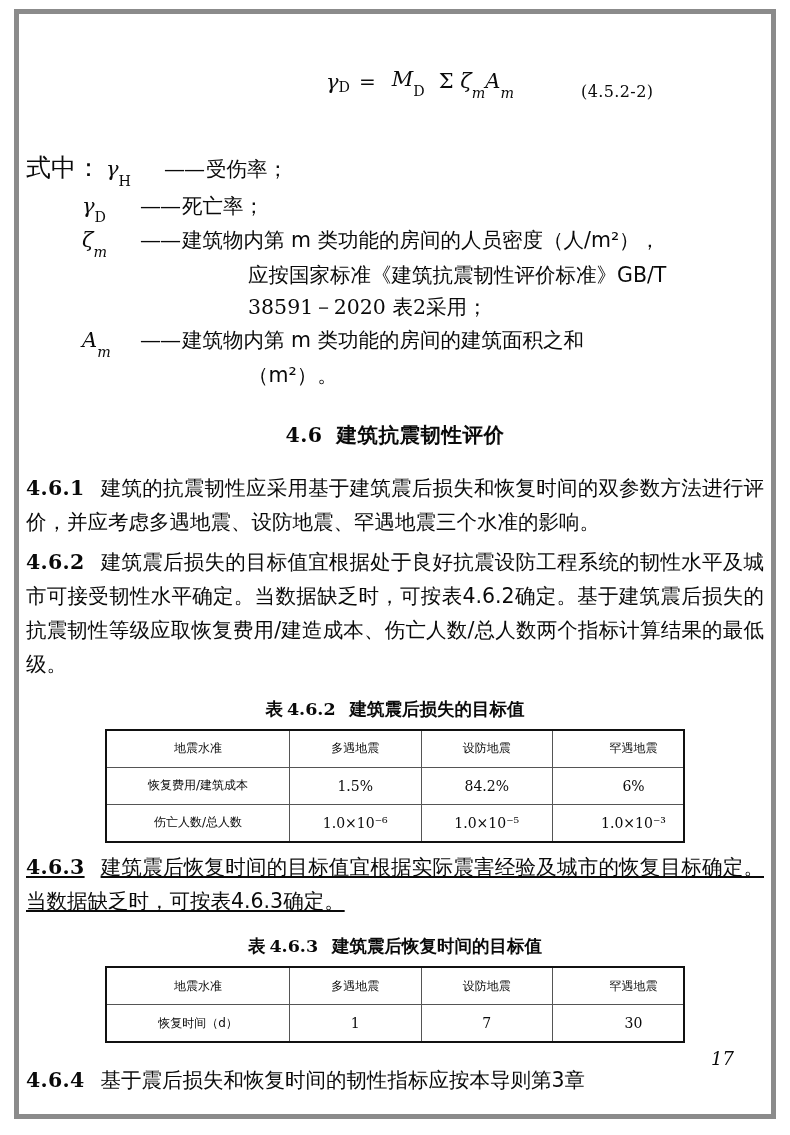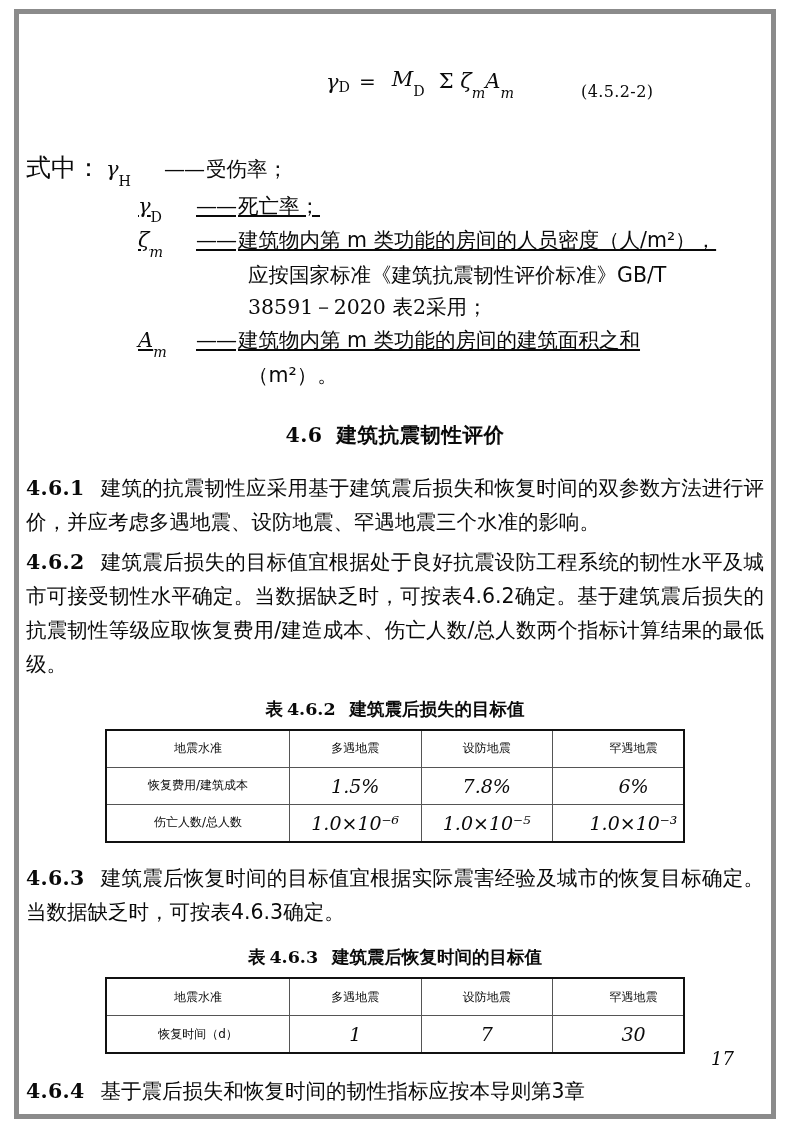--- a/index.html
+++ b/index.html
@@ -106,22 +106,21 @@
   }
   .where-label {
     width: 80px;
     flex: none;
     font-family: Liberation Mono, monospace;
     font-size: 25px;
   }
   .def-line {
     display: flex;
     align-items: baseline;
-    margin-left: 112px;
-    text-decoration: underline;
+    margin-left: 56px;
   }
   .def-sym {
     width: 58px;
     flex: none;
     font-size: 21px;
   }
   .def-dash {
     flex: none;
     letter-spacing: -1px;
     padding-right: 2px;
@@ -196,22 +195,21 @@
     border: 1px solid #555;
     text-align: center;
     vertical-align: middle;
     height: 30px;
     font-family: "DejaVu Sans", "Liberation Sans", sans-serif;
     font-size: 12px;
     padding: 3px 2px;
   }
   table.doc-table td.num {
     font-family: "DejaVu Serif", "Liberation Serif", serif;
-    font-size: 19px;
-    font-style: italic;
+    font-size: 14px;
   }
   table.doc-table tr:first-child td {
     border-top: none;
   }
   table.doc-table td:first-child {
     border-left: none;
     width: 178px;
   }
   table.doc-table td:last-child {
     border-right: none;
@@ -304,33 +302,33 @@
       <tbody>
         <tr>
           <td>地震水准</td>
           <td>多遇地震</td>
           <td>设防地震</td>
           <td>罕遇地震</td>
         </tr>
         <tr>
           <td>恢复费用/建筑成本</td>
           <td class="num">1.5%</td>
-          <td class="num">7.8%</td>
+          <td class="num">84.2%</td>
           <td class="num">6%</td>
         </tr>
         <tr>
           <td>伤亡人数/总人数</td>
           <td class="num">1.0×10⁻⁶</td>
           <td class="num">1.0×10⁻⁵</td>
           <td class="num">1.0×10⁻³</td>
         </tr>
       </tbody>
     </table>
 
-    <p class="clause" style="margin-top:18px;">
+    <p class="clause" style="margin-top:7px;text-decoration:underline;">
       <span class="clause-no">4.6.3</span><span>建筑震后恢复时间的目标值宜根据实际震害经验及城市的恢复目标确定。当数据缺乏时，可按表4.6.3确定。</span>
     </p>
 
     <div class="tbl-caption">
       <span>表</span><span class="cap-no">4.6.3</span><span>建筑震后恢复时间的目标值</span>
     </div>
     <table class="doc-table">
       <tbody>
         <tr>
           <td>地震水准</td>

